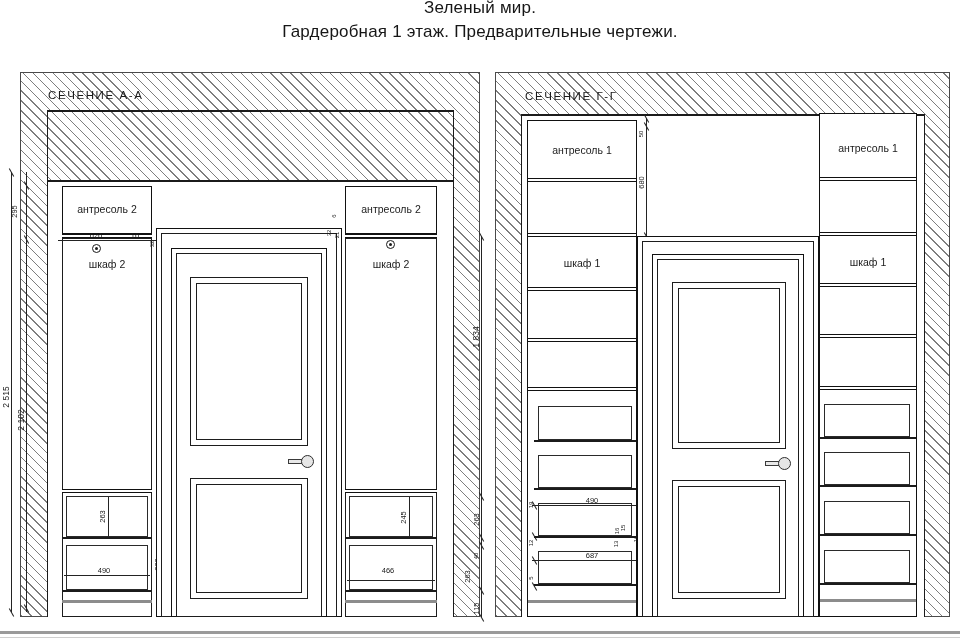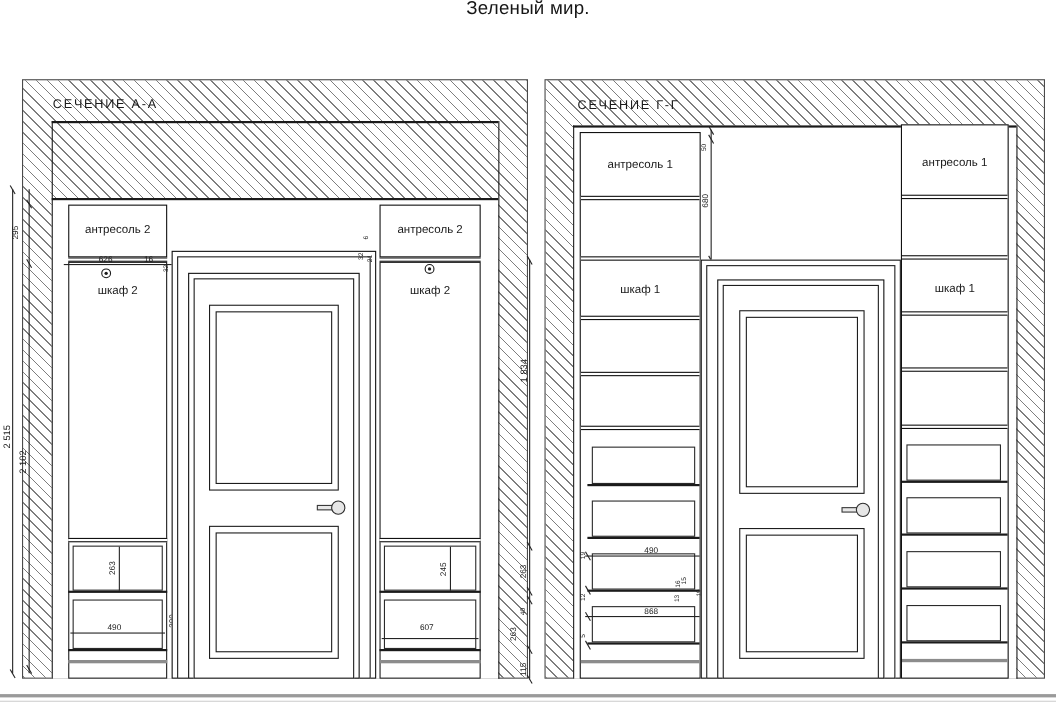--- a/index.html
+++ b/index.html
@@ -54,20 +54,21 @@
                background:#e6e6e6;border:1.2px solid #2d2d2d;box-sizing:border-box;}
 
   .floor{position:absolute;left:0;width:960px;height:3px;background:#9a9a9a;}
   .floor2{position:absolute;left:0;width:960px;height:1px;background:#cfcfcf;}
 </style>
 </head>
 <body>
 
 <div class="title-block">
   <div class="title-line">Зеленый мир.</div>
+  <div class="title-line">Гардеробная 1 этаж. Предварительные чертежи.</div>
 </div>
 
 <div>
 
   <div class="wall" style="left:20px;top:72px;width:460px;height:545px;"></div>
 
   <div class="white-box" style="left:47px;top:180px;width:406px;height:437px;"></div>
 
   <div class="hline t2" style="left:47px;top:110px;width:406px;"></div>
   <div class="vline" style="left:47px;top:110px;height:507px;"></div>
@@ -127,21 +128,21 @@
   <div class="shelf" style="left:345px;top:489px;width:92px;"></div>
   <div class="drawer" style="left:349px;top:496px;width:84px;height:41px;"></div>
   <div class="hline t2" style="left:345px;top:537px;width:92px;"></div>
   <div class="drawer" style="left:349px;top:545px;width:84px;height:45px;"></div>
   <div class="hline t2" style="left:345px;top:590px;width:92px;"></div>
   <div class="hline t3 gray" style="left:345px;top:600px;width:92px;"></div>
 
   <div class="dimline-v" style="left:409px;top:497px;height:40px;"></div>
   <span class="dim v" style="left:403px;top:513px;">245</span>
   <div class="dimline-h" style="left:347px;top:580px;width:88px;"></div>
-  <span class="dim" style="left:388px;top:566px;">607</span>
+  <span class="dim" style="left:388px;top:566px;">466</span>
 
   <span class="dim tiny v" style="left:334px;top:213px;">6</span>
   <span class="dim tiny v" style="left:329px;top:230px;">32</span>
   <span class="dim tiny v" style="left:337px;top:232px;">21</span>
 
   <span class="sec-label" style="left:48px;top:89px;">СЕЧЕНИЕ А-А</span>
 
   <div class="dimline-v" style="left:11px;top:172px;height:440px;"></div>
   <span class="dim big v" style="left:6px;top:392px;">2 515</span>
   <div class="dimline-v" style="left:26px;top:172px;height:440px;"></div>
@@ -191,21 +192,21 @@
   <div class="hline t2" style="left:534px;top:488px;width:102px;"></div>
   <div class="drawer" style="left:538px;top:503px;width:94px;height:33px;"></div>
   <div class="hline t2" style="left:534px;top:536px;width:102px;"></div>
   <div class="drawer" style="left:538px;top:551px;width:94px;height:33px;"></div>
   <div class="hline t2" style="left:534px;top:584px;width:102px;"></div>
   <div class="hline t3 gray" style="left:528px;top:600px;width:108px;"></div>
 
   <div class="dimline-h" style="left:532px;top:505px;width:104px;"></div>
   <span class="dim" style="left:592px;top:496px;">490</span>
   <div class="dimline-h" style="left:532px;top:560px;width:104px;"></div>
-  <span class="dim" style="left:592px;top:551px;">868</span>
+  <span class="dim" style="left:592px;top:551px;">687</span>
   <span class="dim tiny v" style="left:531px;top:502px;">19</span>
   <span class="dim tiny v" style="left:531px;top:540px;">12</span>
   <span class="dim tiny v" style="left:617px;top:528px;">16</span>
   <span class="dim tiny v" style="left:623px;top:525px;">15</span>
   <span class="dim tiny v" style="left:616px;top:541px;">13</span>
   <span class="dim tiny v" style="left:636px;top:536px;">19</span>
   <span class="dim tiny v" style="left:531px;top:575px;">5</span>
   <div class="tick" style="left:530px;top:505px;"></div>
   <div class="tick" style="left:530px;top:536px;"></div>
   <div class="tick" style="left:530px;top:560px;"></div>

